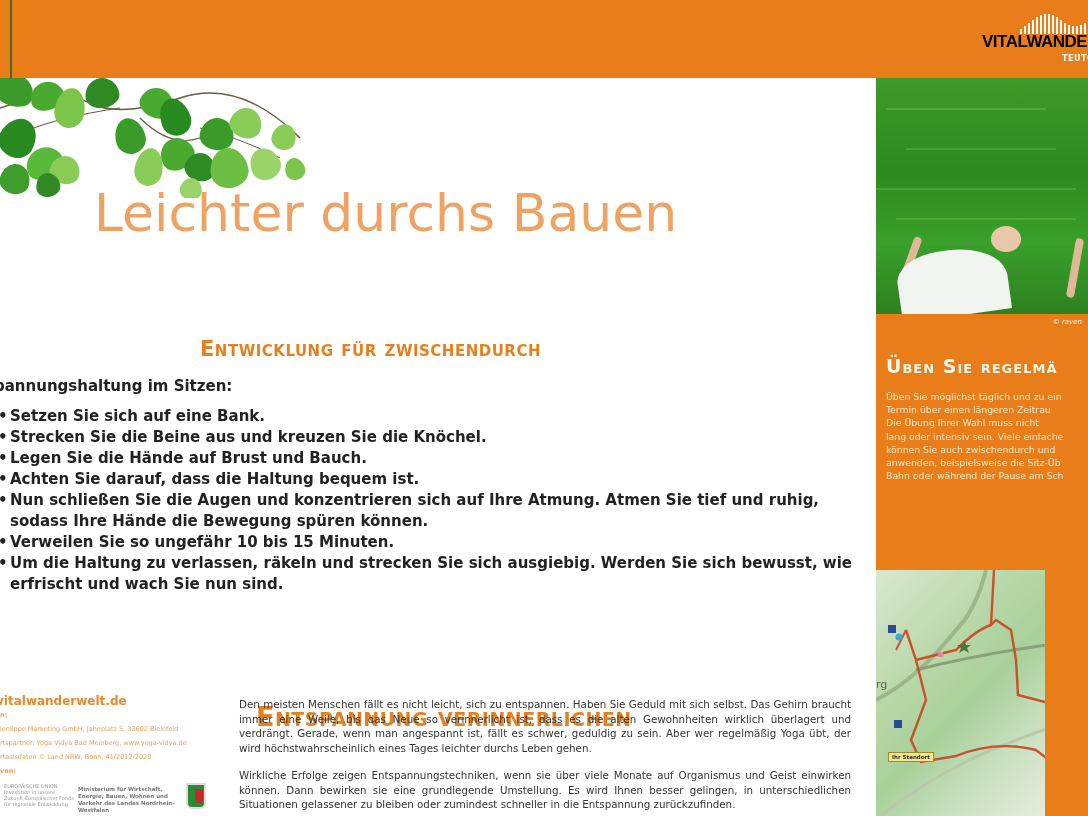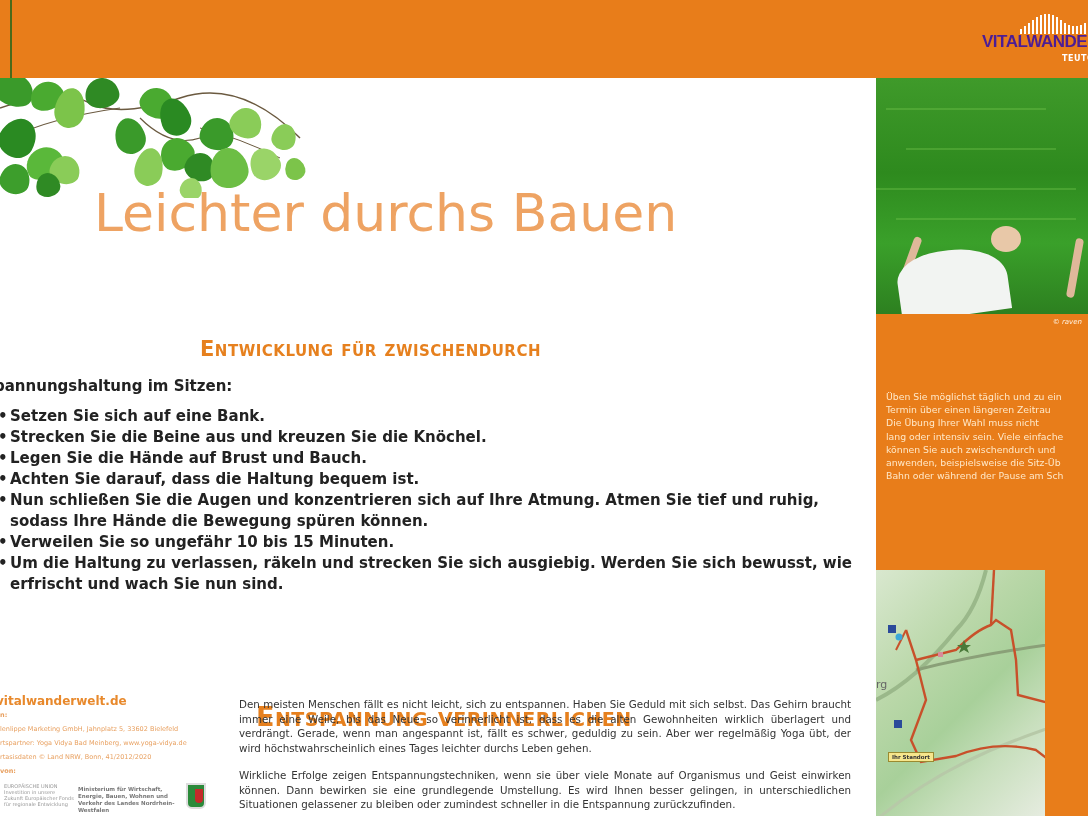--- a/index.html
+++ b/index.html
@@ -17,21 +17,21 @@
     .header .title {
       position: absolute; left: 33px; top: 24px;
       font-family: "DejaVu Sans", sans-serif; font-weight: bold;
       color: #fff5e6; font-size: 19px; letter-spacing: 0.5px;
       font-variant: small-caps;
     }
     .logo { position: absolute; left: 980px; top: 10px; width: 108px; height: 56px; }
     .logo .bars { position: absolute; left: 40px; top: 4px; display: flex; align-items: flex-end; gap: 2px; height: 20px; }
     .logo .bars span { display: block; width: 2px; background: #fff; }
     .logo .word {
-      position: absolute; left: 2px; top: 22px; color: #4c1d95; font-weight: bold; font-size: 17px;
+      position: absolute; left: 2px; top: 22px; color: #000000; font-weight: bold; font-size: 17px;
       font-family: "Liberation Sans", sans-serif; letter-spacing: -0.5px; white-space: nowrap;
     }
     .logo .sub { position: absolute; left: 82px; top: 44px; color: #fff; font-size: 8px; font-weight: bold; letter-spacing: 0.5px; }
 
     
     .leaves { position: absolute; left: 0; top: 78px; width: 310px; height: 120px; overflow: hidden; }
     .leaf { position: absolute; border-radius: 50% 50% 50% 50% / 60% 60% 40% 40%; }
 
     
     .big-title {
@@ -188,20 +188,21 @@
     <div class="streak" style="left:10px;top:30px;width:160px"></div>
     <div class="streak" style="left:30px;top:70px;width:150px"></div>
     <div class="streak" style="left:0px;top:110px;width:200px"></div>
     <div class="streak" style="left:20px;top:140px;width:180px"></div>
     <div class="person-arm-l"></div>
     <div class="person-arm-r"></div>
     <div class="person-shirt"></div>
     <div class="person-head"></div>
   </div>
   <div class="credit">© raven</div>
+  <div class="rp-title">Üben Sie regelmä</div>
   <div class="rp-text">
     <div>Üben Sie möglichst täglich und zu ein</div>
     <div>Termin über einen längeren Zeitrau</div>
     <div>Die Übung Ihrer Wahl muss nicht</div>
     <div>lang oder intensiv sein. Viele einfache</div>
     <div>können Sie auch zwischendurch und</div>
     <div>anwenden, beispielsweise die Sitz-Üb</div>
     <div>Bahn oder während der Pause am Sch</div>
   </div>
 </div>

